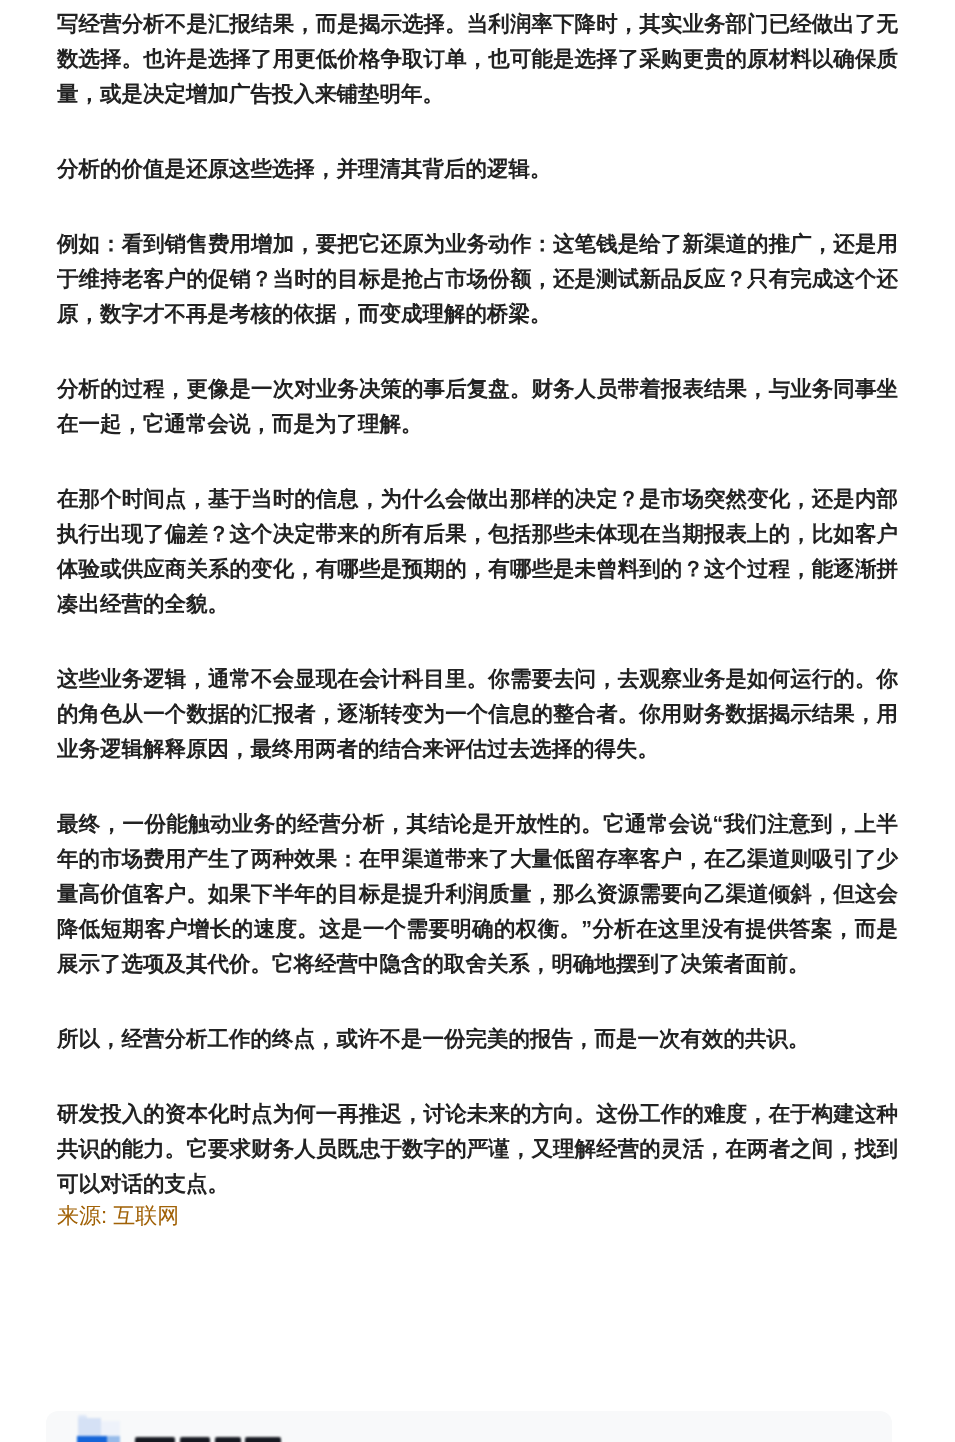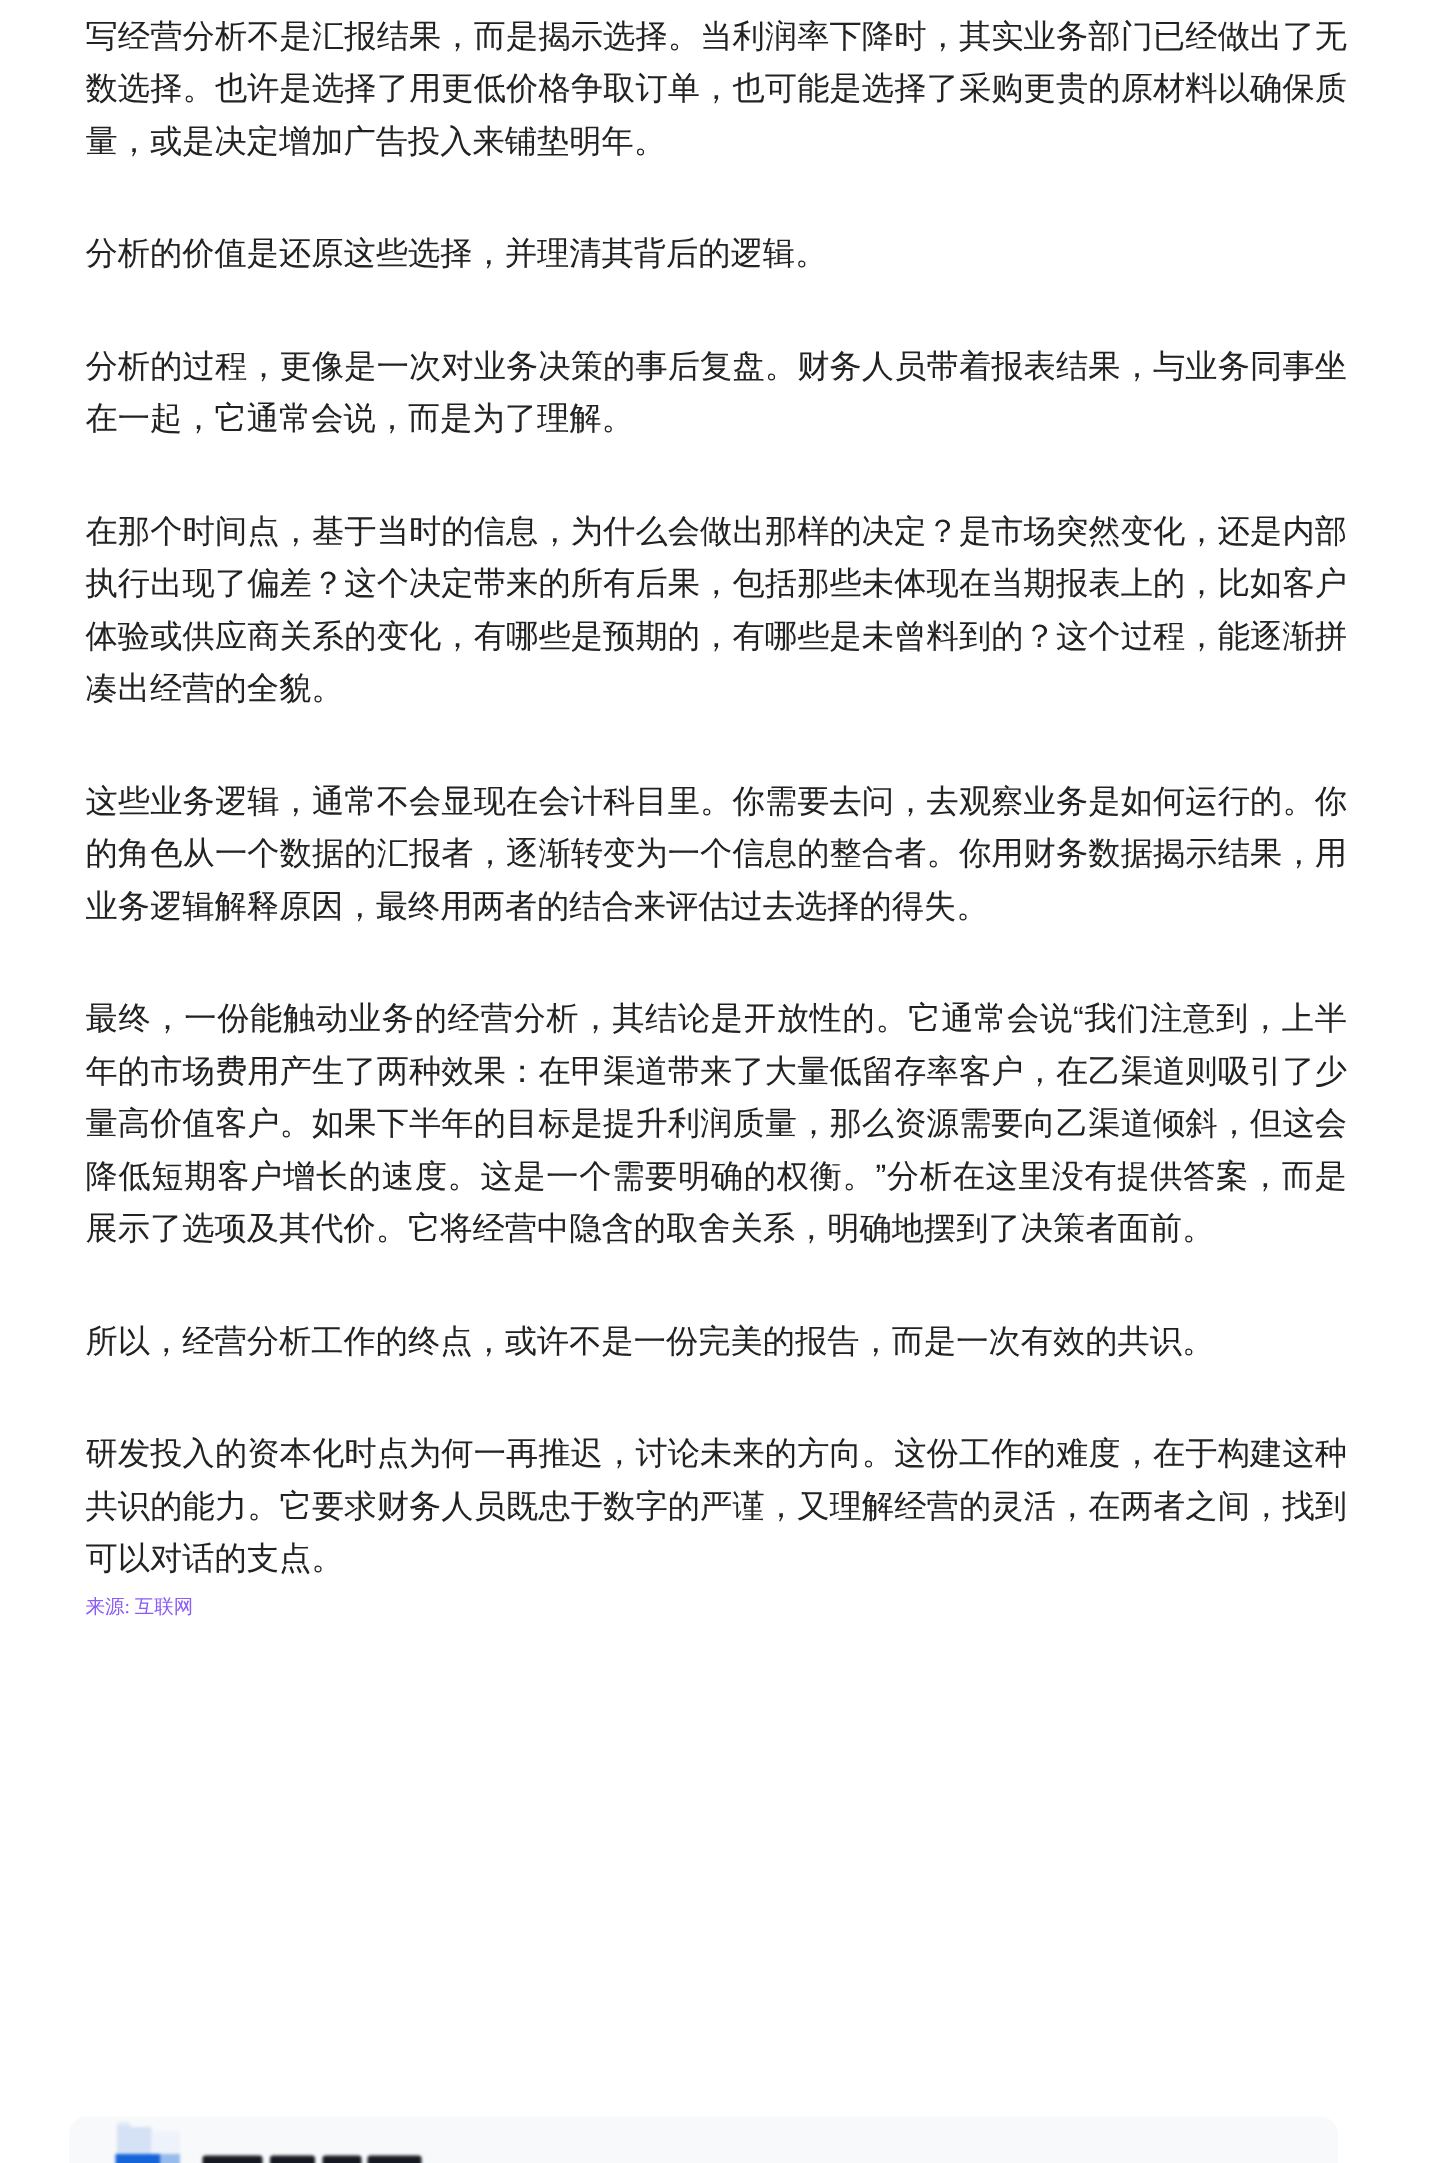--- a/index.html
+++ b/index.html
@@ -16,31 +16,31 @@
     padding: 7px 57px 0 57px;
   }
   .article p {
     margin: 0 0 40px 0;
     font-size: 21.5px;
     line-height: 35px;
     color: #222222;
     text-align: justify;
     text-justify: inter-ideograph;
     word-break: break-all;
+    font-weight: bold;
   }
   .article p:last-child {
     margin-bottom: 0;
   }
   .source-line {
     margin: 3px 57px 0 57px;
-    font-size: 13px;
+    font-size: 22px;
     line-height: 22px;
-    color: #8b5cf6;
+    color: #a16207;
     font-weight: 500;
-    font-family: Liberation Serif, serif;
   }
   .footer-card {
     position: absolute;
     left: 46px;
     top: 1411px;
     width: 846px;
     height: 60px;
     background: #f8f9fa;
     border-radius: 12px 12px 0 0;
   }
@@ -71,20 +71,21 @@
   .bt-2 { left: 134px; width: 30px; }
   .bt-3 { left: 169px; width: 26px; }
   .bt-4 { left: 199px; width: 36px; }
 </style>
 </head>
 <body>
 
 <div class="article">
   <p>写经营分析不是汇报结果，而是揭示选择。当利润率下降时，其实业务部门已经做出了无数选择。也许是选择了用更低价格争取订单，也可能是选择了采购更贵的原材料以确保质量，或是决定增加广告投入来铺垫明年。</p>
   <p>分析的价值是还原这些选择，并理清其背后的逻辑。</p>
+  <p>例如：看到销售费用增加，要把它还原为业务动作：这笔钱是给了新渠道的推广，还是用于维持老客户的促销？当时的目标是抢占市场份额，还是测试新品反应？只有完成这个还原，数字才不再是考核的依据，而变成理解的桥梁。</p>
   <p>分析的过程，更像是一次对业务决策的事后复盘。财务人员带着报表结果，与业务同事坐在一起，它通常会说，而是为了理解。</p>
   <p>在那个时间点，基于当时的信息，为什么会做出那样的决定？是市场突然变化，还是内部执行出现了偏差？这个决定带来的所有后果，包括那些未体现在当期报表上的，比如客户体验或供应商关系的变化，有哪些是预期的，有哪些是未曾料到的？这个过程，能逐渐拼凑出经营的全貌。</p>
   <p>这些业务逻辑，通常不会显现在会计科目里。你需要去问，去观察业务是如何运行的。你的角色从一个数据的汇报者，逐渐转变为一个信息的整合者。你用财务数据揭示结果，用业务逻辑解释原因，最终用两者的结合来评估过去选择的得失。</p>
   <p>最终，一份能触动业务的经营分析，其结论是开放性的。它通常会说“我们注意到，上半年的市场费用产生了两种效果：在甲渠道带来了大量低留存率客户，在乙渠道则吸引了少量高价值客户。如果下半年的目标是提升利润质量，那么资源需要向乙渠道倾斜，但这会降低短期客户增长的速度。这是一个需要明确的权衡。”分析在这里没有提供答案，而是展示了选项及其代价。它将经营中隐含的取舍关系，明确地摆到了决策者面前。</p>
   <p>所以，经营分析工作的终点，或许不是一份完美的报告，而是一次有效的共识。</p>
   <p>研发投入的资本化时点为何一再推迟，讨论未来的方向。这份工作的难度，在于构建这种共识的能力。它要求财务人员既忠于数字的严谨，又理解经营的灵活，在两者之间，找到可以对话的支点。</p>
 </div>
 
 <div class="source-line">来源: 互联网</div>
 

